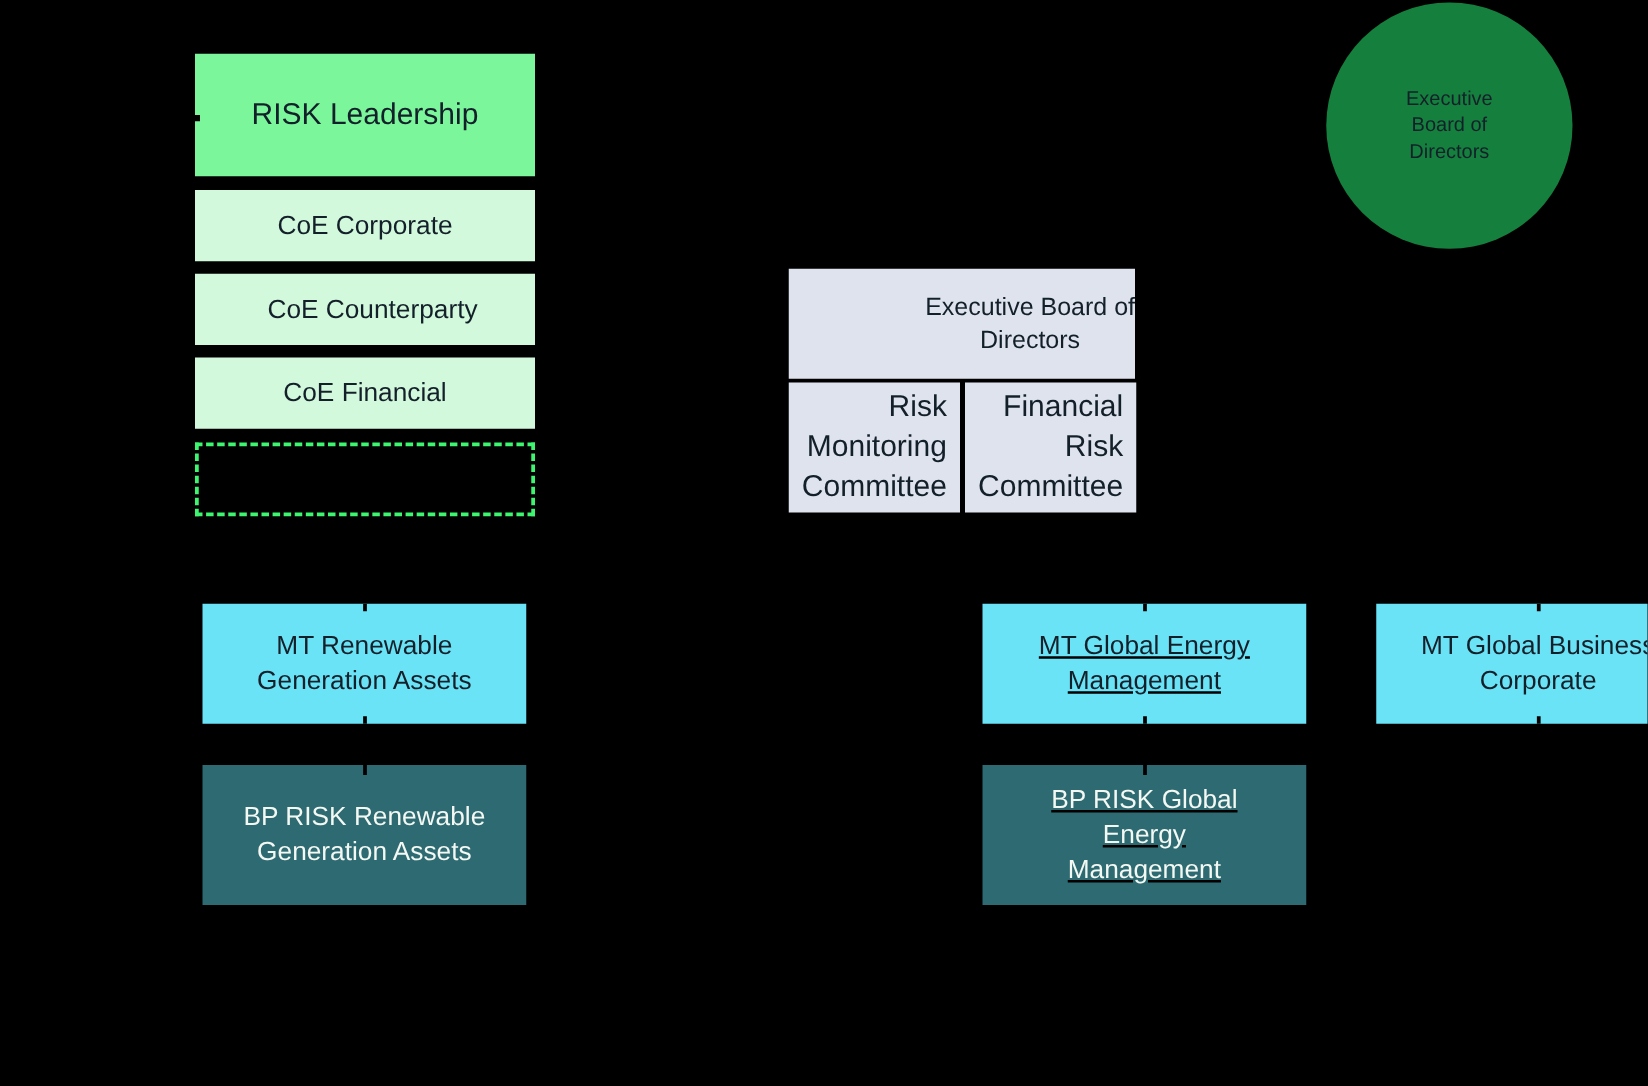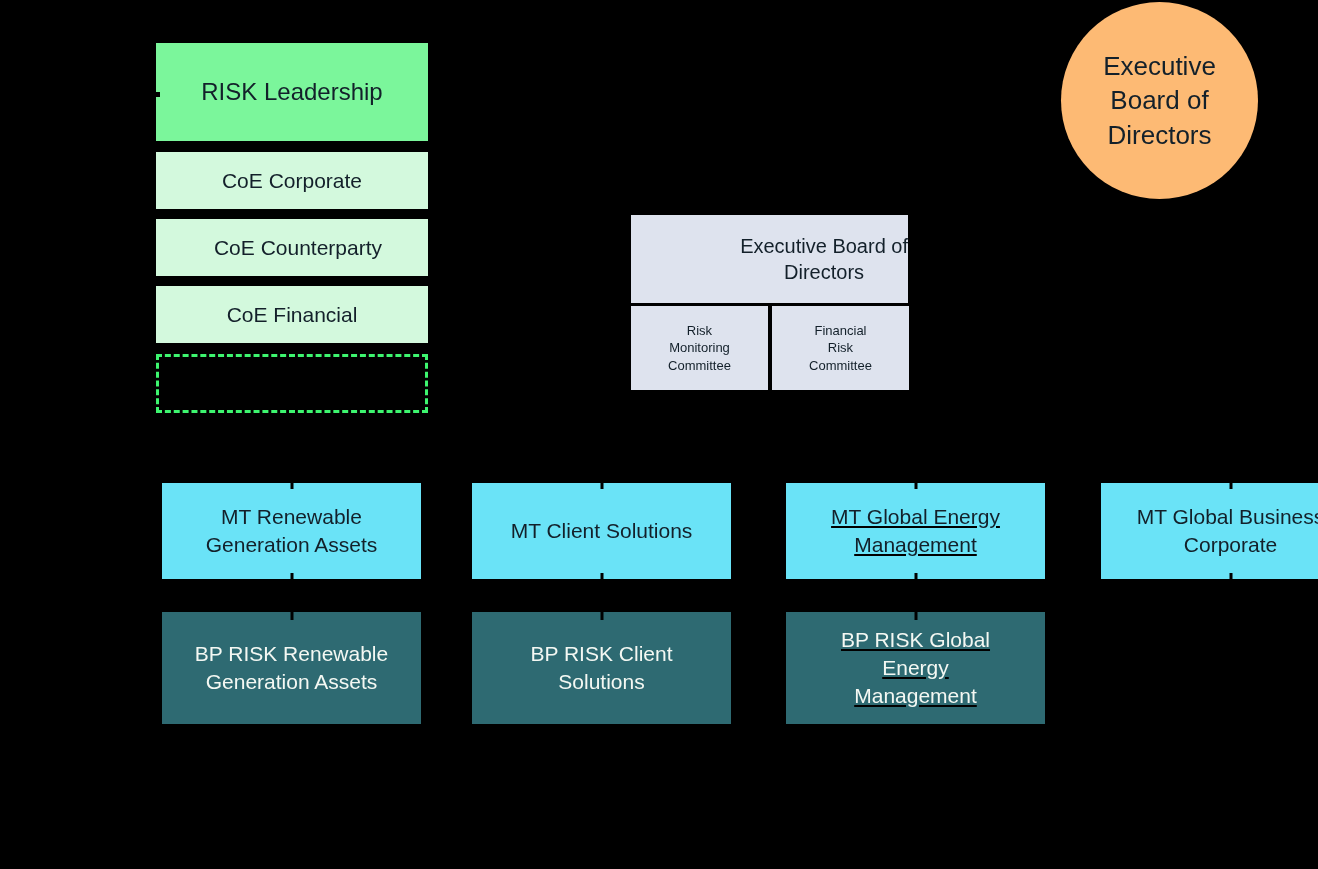--- a/index.html
+++ b/index.html
@@ -52,33 +52,34 @@
   }
 
   
   .board {
     left: 590px; top: 215px; width: 277px; height: 88px;
     background: #dee3ee;
     font-size: 20px;
     justify-content: flex-end;
   }
   .committee {
-    top: 306px; width: 137px; height: 84px;
+    top: 306px; width: 137px; height: 104px;
     background: #dee3ee;
-    font-size: 13px;
+    font-size: 24px;
+    text-align: right;
   }
   .committee-0 { left: 590px; }
   .committee-1 { left: 731px; }
 
   
   .board-circle {
     left: 1020px; top: 2px; width: 197px; height: 197px;
     border-radius: 50%;
-    background: #fdba74;
-    font-size: 26px;
+    background: #15803d;
+    font-size: 16px;
   }
 
   
   .mt {
     top: 483px; width: 259px; height: 96px;
     background: #6ae3f7;
     font-size: 21px;
   }
   .mt::before, .mt::after { 
     content: ""; position: absolute;
@@ -145,39 +146,32 @@
   <div class="box board-circle">
     <span class="label dark-text">Executive
 Board of
 Directors</span>
   </div>
 
   <div class="box mt col-0">
     <span class="label dark-text">MT Renewable
 Generation Assets</span>
   </div>
-  <div class="box mt col-1">
-    <span class="label dark-text">MT Client Solutions</span>
-  </div>
   <div class="box mt col-2">
     <span class="label dark-text">MT Global Energy
 Management</span>
   </div>
   <div class="box mt col-3">
     <span class="label dark-text">MT Global Business
 Corporate</span>
   </div>
 
   <div class="box bp col-0">
     <span class="label light-text">BP RISK Renewable
 Generation Assets</span>
   </div>
-  <div class="box bp col-1">
-    <span class="label light-text">BP RISK Client
-Solutions</span>
-  </div>
   <div class="box bp col-2">
     <span class="label light-text">BP RISK Global
 Energy
 Management</span>
   </div>
 
 </div>
 
 </body></html>

